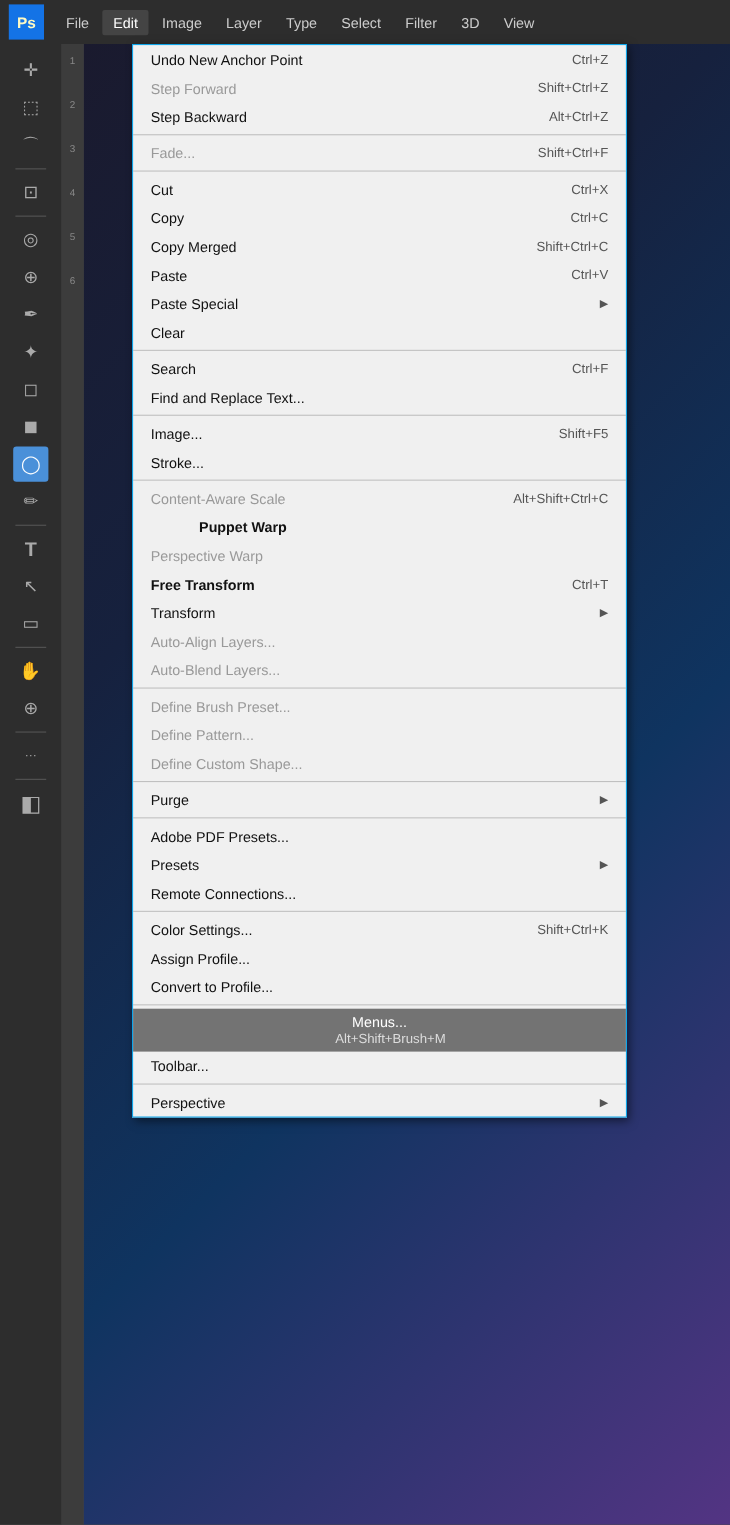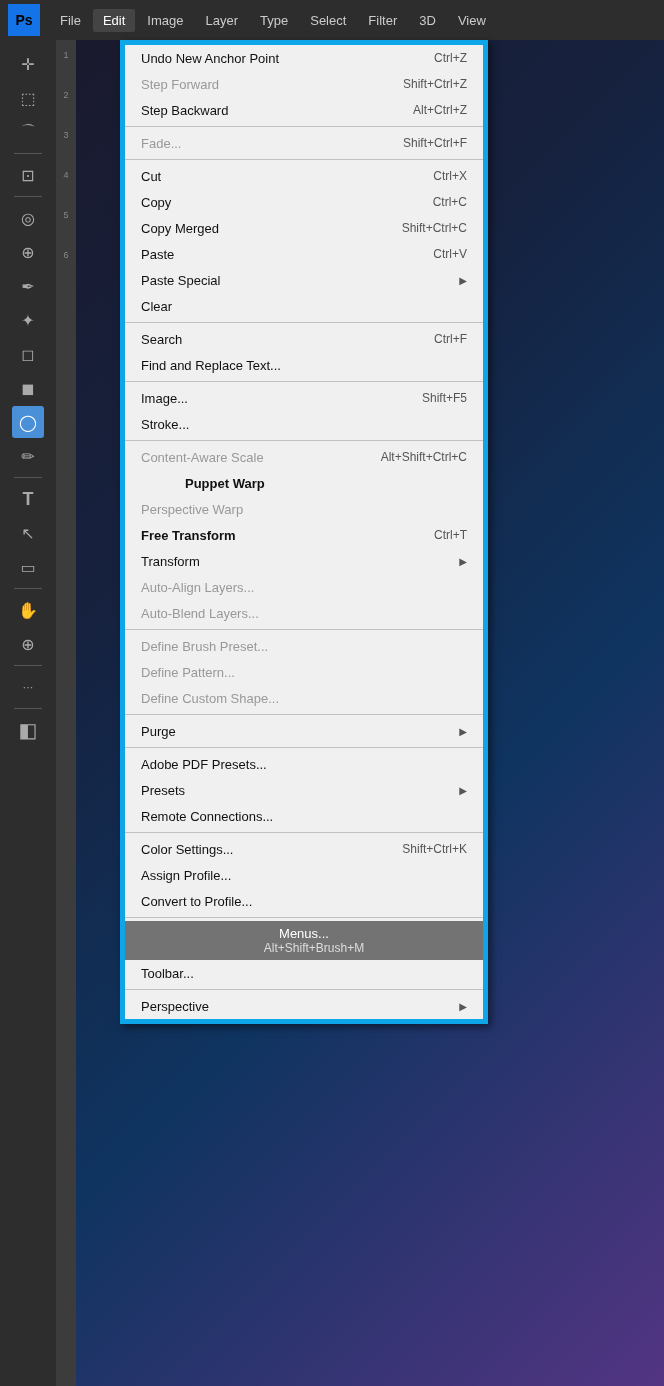--- a/index.html
+++ b/index.html
@@ -28,21 +28,21 @@
     }
     .menu-bar-logo {
       width: 32px;
       height: 32px;
       background: #1473e6;
       display: flex;
       align-items: center;
       justify-content: center;
       margin-right: 8px;
       font-weight: bold;
-      color: #000000;
+      color: #fef9c3;
       font-size: 14px;
       flex-shrink: 0;
     }
     .menu-bar-item {
       color: #ccc;
       padding: 4px 10px;
       cursor: pointer;
       border-radius: 2px;
       font-size: 13px;
     }
@@ -88,23 +88,23 @@
       height: 1px;
       background: #555;
       margin: 3px 0;
     }
 
     
     .dropdown-menu {
       position: absolute;
       top: 40px;
       left: 120px;
-      width: 368px;
+      width: 450px;
       background: #f0f0f0;
-      border: 5px solid #0ea5e9;
+      border: 1px solid #0ea5e9;
       box-shadow: 3px 3px 8px rgba(0,0,0,0.5);
       z-index: 100;
     }
 
     .menu-item {
       display: flex;
       align-items: center;
       justify-content: space-between;
       padding: 5px 16px 5px 16px;
       cursor: pointer;

